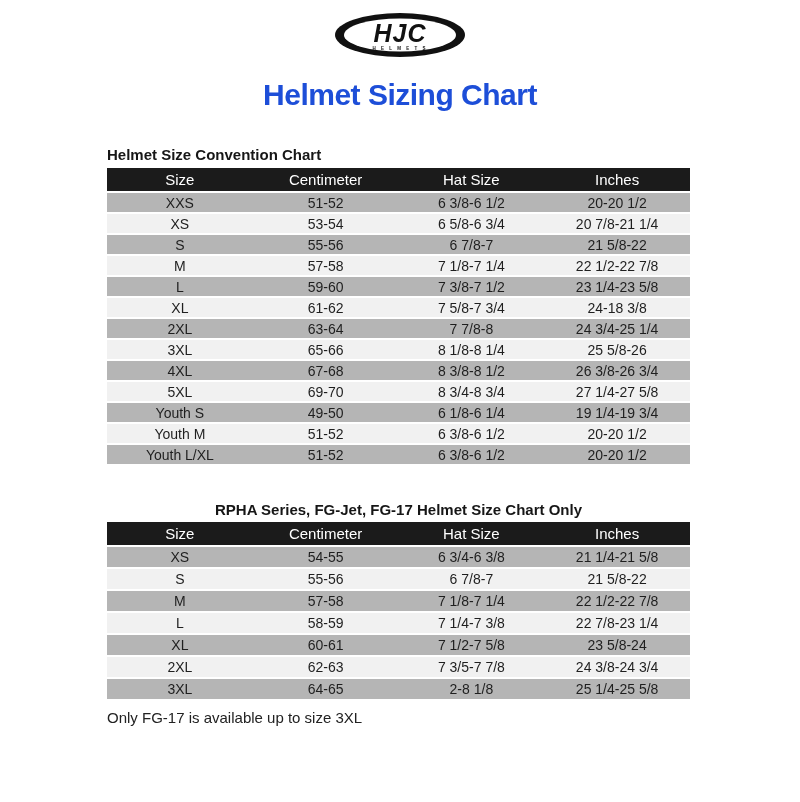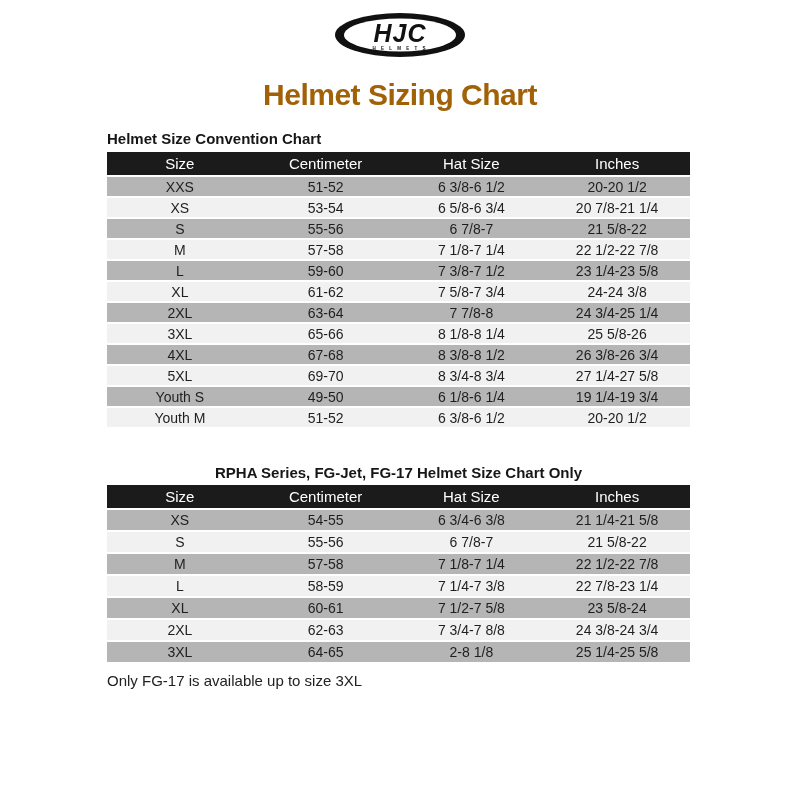--- a/index.html
+++ b/index.html
@@ -13,27 +13,27 @@
   html,body{margin:0;padding:0;}
   body{
     width:800px;height:802px;overflow:hidden;background:#ffffff;
     font-family:"Liberation Sans", sans-serif;color:var(--text);
   }
   .page{width:800px;height:594px;position:relative;}
   .logo-wrap{padding-top:12px;text-align:center;}
   .logo-wrap svg{display:inline-block;}
   h1.page-title{
     margin:14px 0 0 0;text-align:center;
-    font-size:30px;font-weight:bold;letter-spacing:-0.5px;color:#a16207;
+    font-size:30px;font-weight:bold;letter-spacing:-0.5px;color:#1d4ed8;
   }
   .tbl-section{width:583px;margin:0 auto 0 107px;}
   .tbl-title{
     margin:0 0 5px 0;font-size:15px;font-weight:bold;color:#161616;
   }
-  .tbl-title.left{text-align:left;margin-top:18px;}
+  .tbl-title.left{text-align:left;margin-top:34px;}
   .tbl-title.center{text-align:center;margin-top:37px;margin-bottom:4px;}
   table.size-table{
     width:583px;border-collapse:separate;border-spacing:0;table-layout:fixed;
   }
   table.size-table th{
     background:var(--header-bg);color:var(--header-text);
     font-size:15px;font-weight:normal;height:23px;padding:1px 0;text-align:center;
   }
   table.size-table td{
     font-size:14px;color:var(--text);height:21px;padding:1px 0;text-align:center;
@@ -101,21 +101,21 @@
           <tr>
             <td>L</td>
             <td>59-60</td>
             <td>7 3/8-7 1/2</td>
             <td>23 1/4-23 5/8</td>
           </tr>
           <tr>
             <td>XL</td>
             <td>61-62</td>
             <td>7 5/8-7 3/4</td>
-            <td>24-24 3/8</td>
+            <td>24-18 3/8</td>
           </tr>
           <tr>
             <td>2XL</td>
             <td>63-64</td>
             <td>7 7/8-8</td>
             <td>24 3/4-25 1/4</td>
           </tr>
           <tr>
             <td>3XL</td>
             <td>65-66</td>
@@ -139,20 +139,26 @@
             <td>49-50</td>
             <td>6 1/8-6 1/4</td>
             <td>19 1/4-19 3/4</td>
           </tr>
           <tr>
             <td>Youth M</td>
             <td>51-52</td>
             <td>6 3/8-6 1/2</td>
             <td>20-20 1/2</td>
           </tr>
+          <tr>
+            <td>Youth L/XL</td>
+            <td>51-52</td>
+            <td>6 3/8-6 1/2</td>
+            <td>20-20 1/2</td>
+          </tr>
         </tbody>
     </table>
   </section>
 
   <section class="tbl-section">
     <h2 class="tbl-title center">RPHA Series, FG-Jet, FG-17 Helmet Size Chart Only</h2>
     <table class="size-table" id="rpha-table">
       <thead>
           <tr>
             <th>Size</th>
@@ -188,21 +194,21 @@
           </tr>
           <tr>
             <td>XL</td>
             <td>60-61</td>
             <td>7 1/2-7 5/8</td>
             <td>23 5/8-24</td>
           </tr>
           <tr>
             <td>2XL</td>
             <td>62-63</td>
-            <td>7 3/4-7 8/8</td>
+            <td>7 3/5-7 7/8</td>
             <td>24 3/8-24 3/4</td>
           </tr>
           <tr>
             <td>3XL</td>
             <td>64-65</td>
             <td>2-8 1/8</td>
             <td>25 1/4-25 5/8</td>
           </tr>
         </tbody>
     </table>

